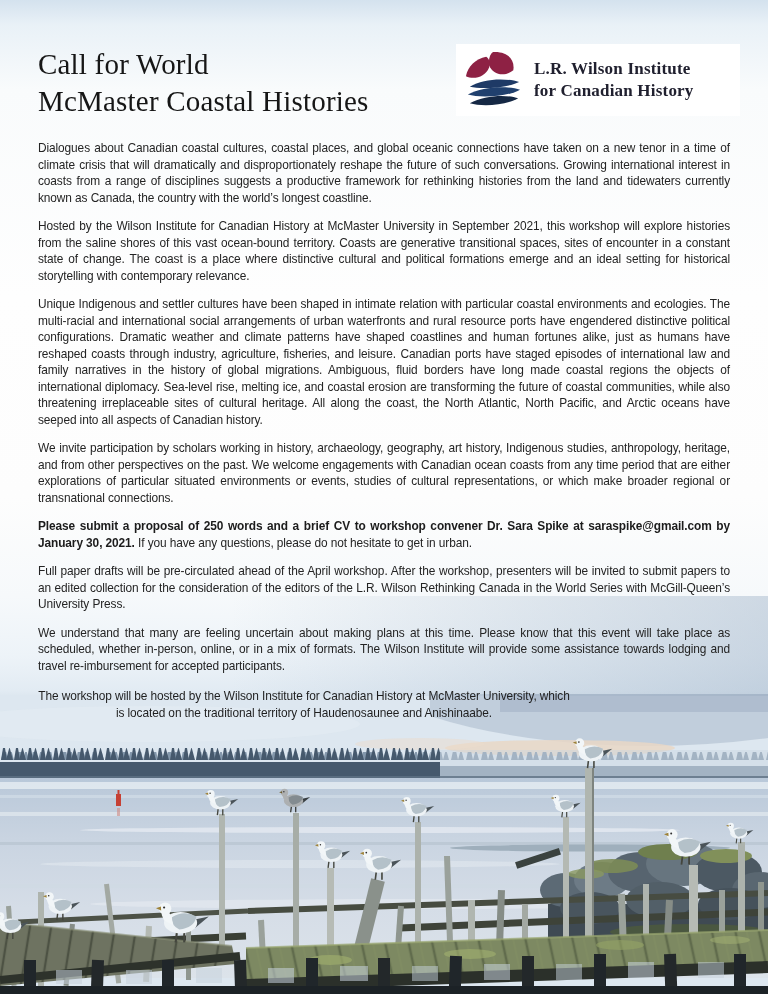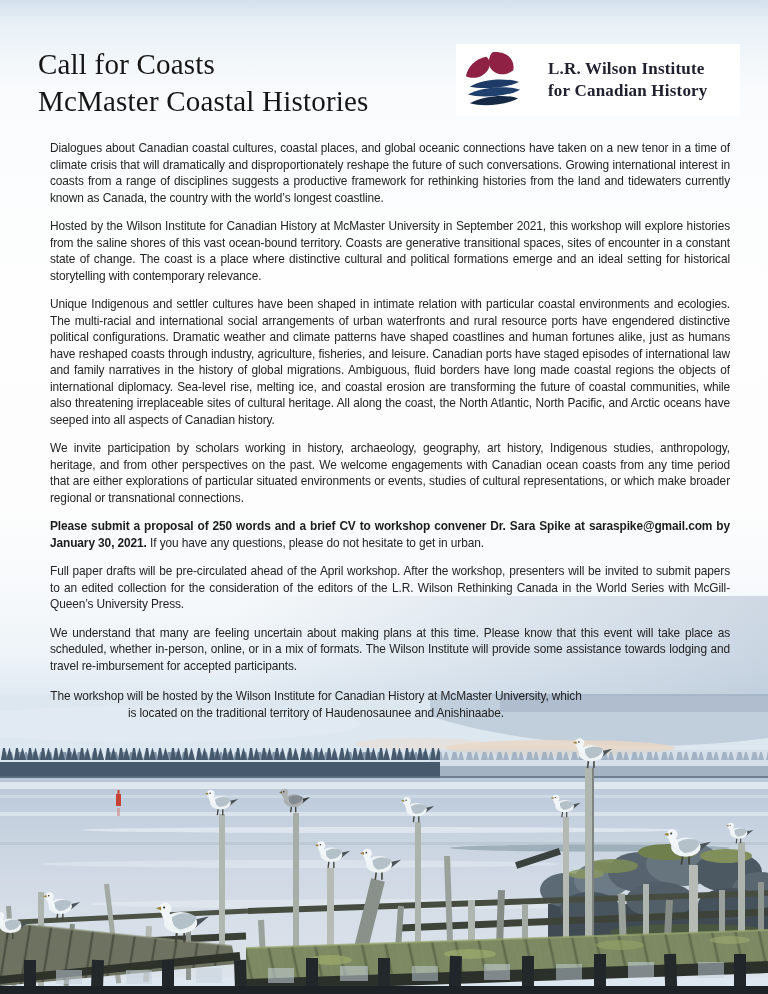--- a/index.html
+++ b/index.html
@@ -6,24 +6,24 @@
   body{width:768px;height:994px;background:#ffffff;font-family:"Liberation Sans",sans-serif;}
   .page{position:relative;width:768px;height:994px;overflow:hidden;
     background:linear-gradient(180deg,#d4e2ee 0%,#e9f1f7 2.5%,#f9fbfc 9%,#fefefe 30%,#fdfdfd 50%,#f6f9fb 60%,#edf3f8 66%,#e2ebf3 69.5%,#dde7f0 70%);}
   .cloudband{position:absolute;left:0;top:596px;width:768px;height:100px;pointer-events:none;
     background:linear-gradient(90deg,rgba(175,193,212,0) 30%,rgba(156,177,199,.28) 72%,rgba(146,168,192,.40) 100%);}
   .content{position:absolute;inset:0;padding:0 38px;z-index:3;}
   .masthead{position:relative;margin-top:46px;height:82px;}
   .page-title{font-family:"Liberation Serif",serif;font-weight:400;color:#161616;
     font-size:29px;line-height:37px;letter-spacing:.2px;}
   .logo-box{position:absolute;top:-2px;right:-10px;width:284px;height:72px;background:#ffffff;
-    display:flex;align-items:center;gap:26px;padding:2px 8px;box-sizing:border-box;}
+    display:flex;align-items:center;gap:12px;padding:2px 8px;box-sizing:border-box;}
   .logo-text{font-family:"Liberation Serif",serif;font-weight:bold;color:#20202f;
     font-size:17px;line-height:22px;letter-spacing:.2px;white-space:nowrap;}
-  .bodycopy{margin-top:12px;margin-left:12px;}
+  .bodycopy{margin-top:12px;}
   .para{font-size:11.9px;line-height:16.5px;letter-spacing:-0.1px;color:#242424;
     text-align:justify;margin:0 0 12px 0;}
   .para strong{font-weight:bold;color:#1c1c1c;}
   .land-ack{text-align:center;max-width:532px;color:#1f1f1f;margin-top:14px;}
   .scene{position:absolute;left:0;top:694px;width:768px;height:300px;z-index:1;display:block;}
 </style>
 </head>
 <body>
 
 <div class="page">
@@ -214,21 +214,21 @@
       <use href="#gull" x="-6" y="216" width="36" height="30"></use>
       <use href="#gull" x="42" y="196" width="40" height="31"></use>
       <use href="#gull" x="156" y="205" width="54" height="45"></use>
     </g>
   </svg>
 
   <div class="content">
 
     <div class="masthead">
       <div class="page-title">
-        <div>Call for Coasts</div>
+        <div>Call for World</div>
         <div>McMaster Coastal Histories</div>
       </div>
 
       <div class="logo-box">
         <svg width="58" height="62" viewBox="0 0 60 62" aria-hidden="true">
           <path d="M30,2 C44,1 53,9 51,21 C42,28 30,26 26,16 C25,9 27,4 30,2 Z" fill="#8E2144"></path>
           <path d="M23,7 C12,9 4,17 2,27 C10,31 22,28 26,18 C27,12 26,9 23,7 Z" fill="#8E2144"></path>
           <path d="M6,38 C20,29 44,29 57,33 C45,39 19,41 6,38 Z" fill="#1E3A66"></path>
           <path d="M4,46 C20,37 46,37 58,41 C46,48 17,50 4,46 Z" fill="#20406E"></path>
           <path d="M6,55 C22,46 46,46 56,50 C44,57 19,59 6,55 Z" fill="#152844"></path>

